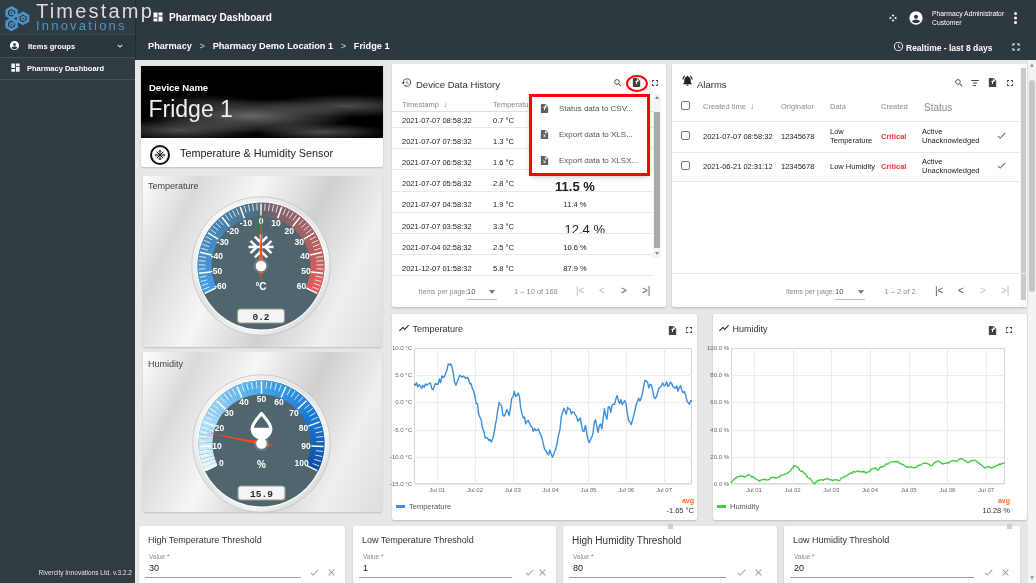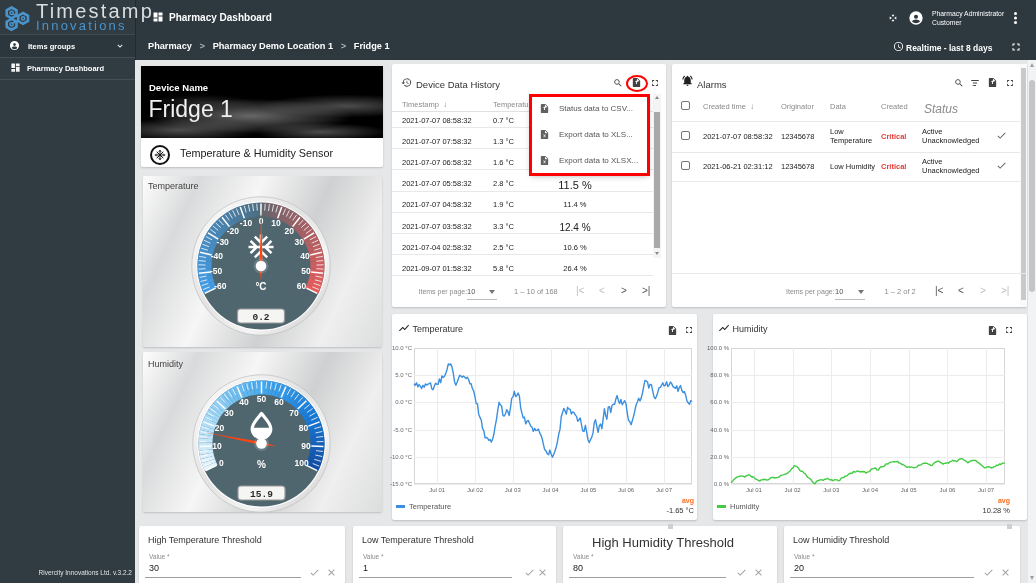--- a/index.html
+++ b/index.html
@@ -429,37 +429,37 @@
 <div class="abs" style="left:493px;top:116px;font-size:7.5px;color:#212121;">0.7 °C</div>
 <div class="abs" style="left:392px;top:127.0px;width:261px;height:1px;background:#e8e8e8;"></div>
 <div class="abs" style="left:402px;top:137px;font-size:7.5px;color:#212121;">2021-07-07 07:58:32</div>
 <div class="abs" style="left:493px;top:137px;font-size:7.5px;color:#212121;text-align:center;">1.3 °C</div>
 <div class="abs" style="left:392px;top:148.2px;width:261px;height:1px;background:#e8e8e8;"></div>
 <div class="abs" style="left:402px;top:158px;font-size:7.5px;color:#212121;">2021-07-07 06:58:32</div>
 <div class="abs" style="left:493px;top:158px;font-size:7.5px;color:#212121;">1.6 °C</div>
 <div class="abs" style="left:392px;top:169.4px;width:261px;height:1px;background:#e8e8e8;"></div>
 <div class="abs" style="left:402px;top:179px;font-size:7.5px;color:#212121;">2021-07-07 05:58:32</div>
 <div class="abs" style="left:493px;top:179px;font-size:7.5px;color:#212121;">2.8 °C</div>
-<div class="abs" style="left:545px;top:179px;width:60px;text-align:center;font-size:11px;color:#212121;">11.5 %</div>
+<div class="abs" style="left:545px;top:179px;width:60px;text-align:center;font-size:13px;color:#212121;font-weight:bold;">11.5 %</div>
 <div class="abs" style="left:392px;top:190.6px;width:261px;height:1px;background:#e8e8e8;"></div>
 <div class="abs" style="left:402px;top:200px;font-size:7.5px;color:#212121;">2021-07-07 04:58:32</div>
 <div class="abs" style="left:493px;top:200px;font-size:7.5px;color:#212121;">1.9 °C</div>
 <div class="abs" style="left:545px;top:200px;width:60px;text-align:center;font-size:7.5px;color:#212121;">11.4 %</div>
 <div class="abs" style="left:392px;top:211.8px;width:261px;height:1px;background:#e8e8e8;"></div>
 <div class="abs" style="left:402px;top:222px;font-size:7.5px;color:#212121;">2021-07-07 03:58:32</div>
 <div class="abs" style="left:493px;top:222px;font-size:7.5px;color:#212121;">3.3 °C</div>
-<div class="abs" style="left:545px;top:222px;width:60px;text-align:center;font-size:10px;color:#212121;">12.4 %</div>
+<div class="abs" style="left:545px;top:222px;width:60px;text-align:right;font-size:13px;color:#212121;">12.4 %</div>
 <div class="abs" style="left:392px;top:233.0px;width:261px;height:1px;background:#e8e8e8;"></div>
 <div class="abs" style="left:402px;top:243px;font-size:7.5px;color:#212121;">2021-07-04 02:58:32</div>
 <div class="abs" style="left:493px;top:243px;font-size:7.5px;color:#212121;">2.5 °C</div>
 <div class="abs" style="left:545px;top:243px;width:60px;text-align:center;font-size:7.5px;color:#212121;">10.6 %</div>
 <div class="abs" style="left:392px;top:254.2px;width:261px;height:1px;background:#e8e8e8;"></div>
-<div class="abs" style="left:402px;top:264px;font-size:7.5px;color:#212121;">2021-09-07 01:58:32</div>
+<div class="abs" style="left:402px;top:264px;font-size:7.5px;color:#212121;">2021-12-07 01:58:32</div>
 <div class="abs" style="left:493px;top:264px;font-size:7.5px;color:#212121;">5.8 °C</div>
-<div class="abs" style="left:545px;top:264px;width:60px;text-align:center;font-size:7.5px;color:#212121;">26.4 %</div>
+<div class="abs" style="left:545px;top:264px;width:60px;text-align:center;font-size:7.5px;color:#212121;">87.9 %</div>
 <div class="abs" style="left:392px;top:275.4px;width:261px;height:1px;background:#e8e8e8;"></div>
 <div class="abs" style="left:653px;top:94px;width:8px;height:164px;background:#f4f4f4;"></div>
 <div class="abs" style="left:654px;top:112px;width:6px;height:136px;background:#a9a9a9;"></div>
 <div class="abs" style="left:655px;top:95.5px;width:0;height:0;border-left:2.5px solid transparent;border-right:2.5px solid transparent;border-bottom:3.5px solid #888;"></div>
 <div class="abs" style="left:655px;top:251.5px;width:0;height:0;border-left:2.5px solid transparent;border-right:2.5px solid transparent;border-top:3.5px solid #888;"></div>
 <div class="abs" style="left:418.5px;top:287.5px;font-size:7px;color:#8a8a8a;">Items per page:</div>
 <div class="abs" style="left:467px;top:287px;font-size:7.5px;color:#555;">10</div>
 <div class="abs" style="left:466.5px;top:298.5px;width:30px;height:1px;background:#bdbdbd;"></div>
 <div class="abs" style="left:489px;top:289.5px;width:0;height:0;border-left:3.5px solid transparent;border-right:3.5px solid transparent;border-top:4px solid #757575;"></div>
 <div class="abs" style="left:514px;top:287px;font-size:7.5px;color:#8a8a8a;text-align:right;">1 – 10 of 168</div>
@@ -484,21 +484,21 @@
     <path fill="#424242" d="M14 2H6a2 2 0 0 0-2 2v16a2 2 0 0 0 2 2h12a2 2 0 0 0 2-2V8zm-1 9v4h-2v-4H8.5L12 7.5 15.5 11zM13 8V3.5L18.5 9H14a1 1 0 0 1-1-1z"></path>
   </svg>
 <svg class="ic" style="left:1005px;top:78px;" width="10" height="10" viewBox="0 0 24 24">
     <path fill="#424242" d="M7 14H5v5h5v-2H7v-3zm-2-4h2V7h3V5H5v5zm12 7h-3v2h5v-5h-2v3zM14 5v2h3v3h2V5h-5z"></path>
   </svg>
 <div class="abs" style="left:681px;top:101px;width:9px;height:9px;border:1.5px solid #757575;border-radius:2px;"></div>
 <div class="abs" style="left:703px;top:102px;font-size:7.5px;color:#8a8a8a;">Created time&nbsp; <span style="font-size:8px;">↓</span></div>
 <div class="abs" style="left:781px;top:102px;font-size:7.5px;color:#8a8a8a;">Originator</div>
 <div class="abs" style="left:830px;top:102px;font-size:7.5px;color:#8a8a8a;">Data</div>
 <div class="abs" style="left:881px;top:102px;font-size:7.5px;color:#8a8a8a;">Created</div>
-<div class="abs" style="left:924px;top:102px;font-size:12px;color:#8a8a8a;font-style:italic;">Status</div>
+<div class="abs" style="left:924px;top:102px;font-size:10px;color:#8a8a8a;">Status</div>
 <div class="abs" style="left:672px;top:120.5px;width:348px;height:1px;background:#e8e8e8;"></div>
 <div class="abs" style="left:672px;top:151.5px;width:348px;height:1px;background:#e8e8e8;"></div>
 <div class="abs" style="left:672px;top:180.5px;width:348px;height:1px;background:#e8e8e8;"></div>
 <div class="abs" style="left:681px;top:131px;width:9px;height:9px;border:1.5px solid #757575;border-radius:2px;"></div>
 <div class="abs" style="left:703px;top:132px;font-size:7.5px;color:#212121;">2021-07-07 08:58:32</div>
 <div class="abs" style="left:781px;top:132px;font-size:7.5px;color:#212121;">12345678</div>
 <div class="abs" style="left:830px;top:127px;font-size:7.5px;color:#212121;line-height:9px;">Low<br>Temperature</div>
 <div class="abs" style="left:881px;top:132px;font-size:7.5px;font-weight:700;color:#e53935;">Critical</div>
 <div class="abs" style="left:922px;top:127px;font-size:7.5px;color:#212121;line-height:9px;">Active<br>Unacknowledged</div>
 <svg class="ic" style="left:996px;top:130px;" width="11" height="11" viewBox="0 0 24 24">
@@ -632,21 +632,21 @@
 <div class="abs" style="left:363px;top:553px;font-size:6.5px;color:#8a8a8a;">Value *</div>
 <div class="abs" style="left:363px;top:563px;font-size:9px;color:#212121;">1</div>
 <div class="abs" style="left:359px;top:576.5px;width:153px;height:1px;background:#9e9e9e;"></div>
 <svg class="ic" style="left:523.5px;top:566.5px;" width="11" height="11" viewBox="0 0 24 24">
     <path fill="#9e9e9e" d="M9 16.2 4.8 12l-1.4 1.4L9 19 21 7l-1.4-1.4z"></path>
   </svg>
 <svg class="ic" style="left:537px;top:566.5px;" width="11" height="11" viewBox="0 0 24 24">
     <path fill="#9e9e9e" d="M19 6.4 17.6 5 12 10.6 6.4 5 5 6.4 10.6 12 5 17.6 6.4 19 12 13.4 17.6 19 19 17.6 13.4 12z"></path>
   </svg>
 <div class="card" style="left:563px;top:526px;width:214px;height:62px;"></div>
-<div class="abs" style="left:572px;top:535px;font-size:13px;color:#333;margin-left:20px;">High Humidity Threshold</div>
+<div class="abs" style="left:572px;top:535px;font-size:10px;color:#333;">High Humidity Threshold</div>
 <div class="abs" style="left:573px;top:553px;font-size:6.5px;color:#8a8a8a;">Value *</div>
 <div class="abs" style="left:573px;top:563px;font-size:9px;color:#212121;">80</div>
 <div class="abs" style="left:569px;top:576.5px;width:157px;height:1px;background:#9e9e9e;"></div>
 <svg class="ic" style="left:735.5px;top:566.5px;" width="11" height="11" viewBox="0 0 24 24">
     <path fill="#9e9e9e" d="M9 16.2 4.8 12l-1.4 1.4L9 19 21 7l-1.4-1.4z"></path>
   </svg>
 <svg class="ic" style="left:752.5px;top:566.5px;" width="11" height="11" viewBox="0 0 24 24">
     <path fill="#9e9e9e" d="M19 6.4 17.6 5 12 10.6 6.4 5 5 6.4 10.6 12 5 17.6 6.4 19 12 13.4 17.6 19 19 17.6 13.4 12z"></path>
   </svg>
 <div class="card" style="left:784px;top:526px;width:236px;height:62px;"></div>

